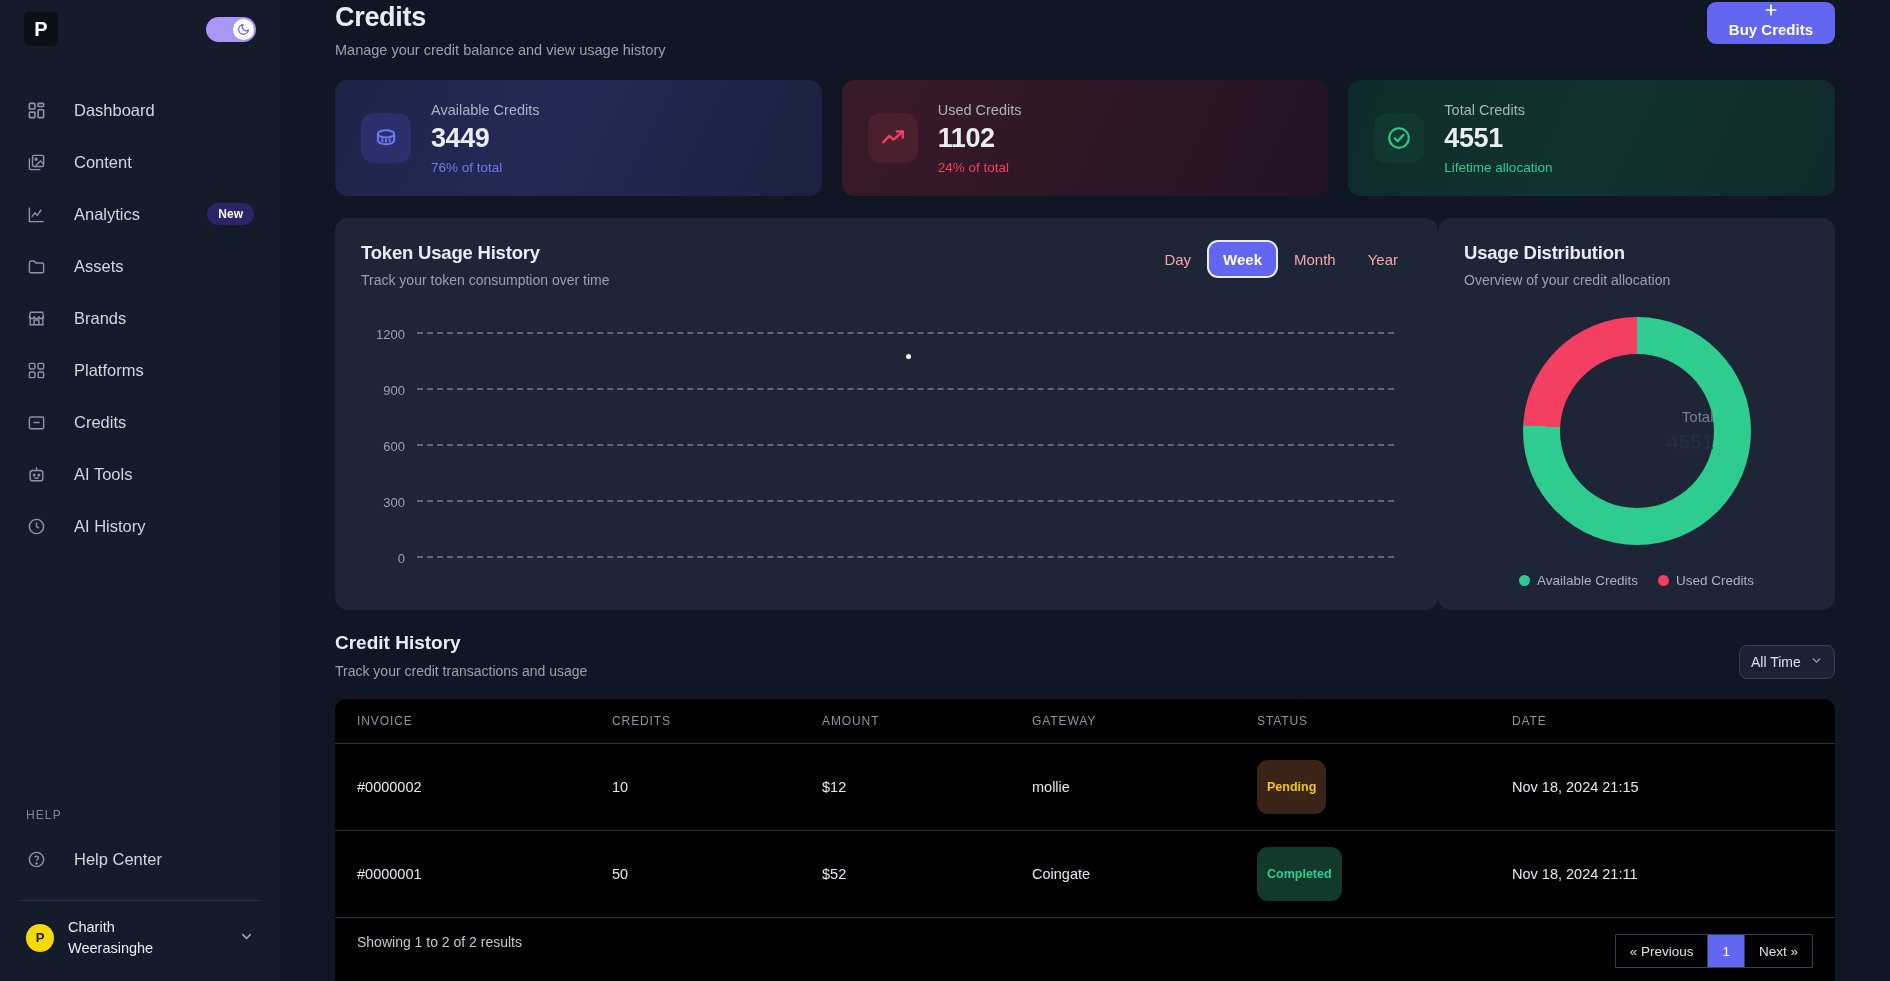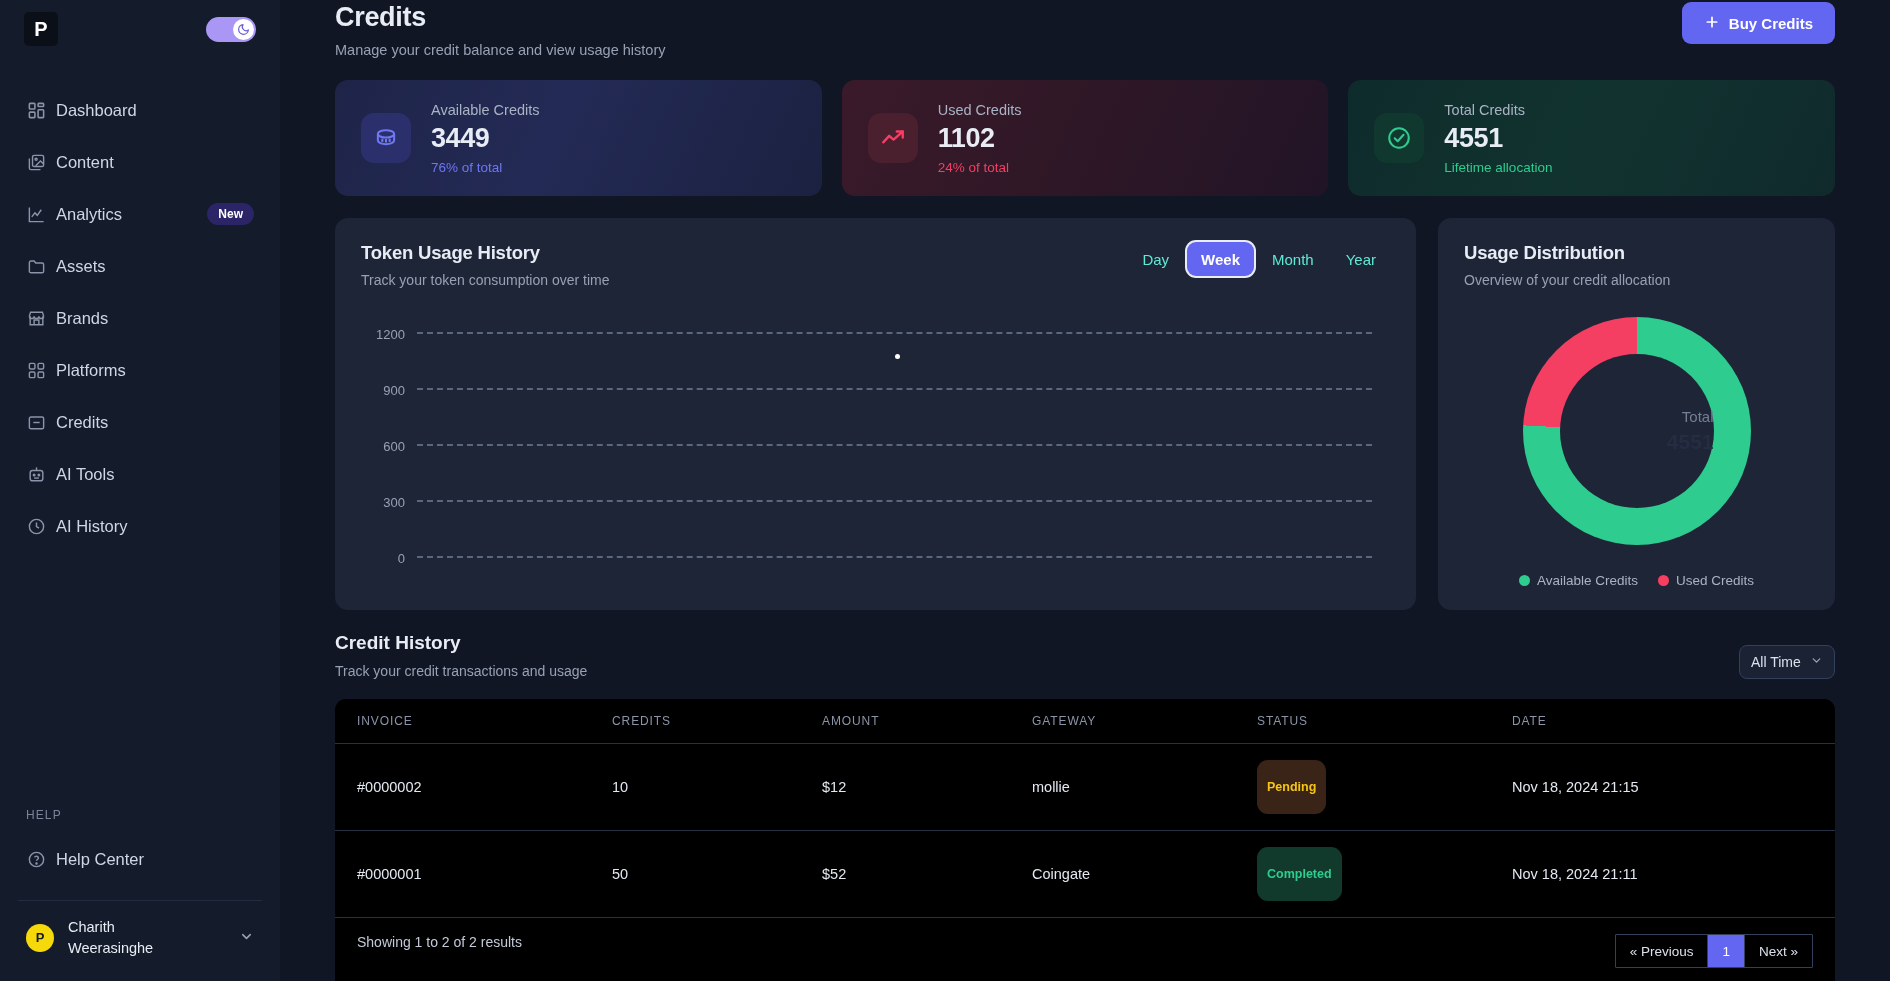--- a/index.html
+++ b/index.html
@@ -33,21 +33,21 @@
     background: #a996f5; position: relative; cursor: pointer;
   }
   .theme-knob {
     position: absolute; right: 2px; top: 2px;
     width: 21px; height: 21px; border-radius: 50%;
     background: #fff; display: flex; align-items: center; justify-content: center;
   }
   .nav { margin-top: 26px; display: flex; flex-direction: column; }
   .nav-item {
     height: 52px; display: flex; align-items: center;
-    padding: 0 26px; gap: 10px; cursor: pointer;
+    padding: 0 26px; gap: 28px; cursor: pointer;
     color: #cfd6e4; font-size: 16.5px;
   }
   .nav-ico { width: 20px; height: 20px; flex: 0 0 20px; color: #8b94a8; display:flex; align-items:center; justify-content:center;}
   .nav-ico svg { width: 19px; height: 19px; display:block; }
   .nav-label { flex: 1; }
   .badge-new {
     background: #2b2466; color: #fff; font-size: 12px; font-weight: bold;
     border-radius: 11px; padding: 4px 11px;
   }
   .sb-bottom { position: absolute; left: 0; right: 0; bottom: 0; padding-bottom: 8px; }
@@ -69,22 +69,23 @@
   .chev { color: #9aa3b6; font-size: 13px; }
 
   
   .main { flex: 1; height: 981px; overflow: hidden; position: relative; padding: 0 55px 0 55px; }
   .page-head { display: flex; justify-content: space-between; align-items: flex-start; padding-top: 2px; }
   .page-title { font-size: 27px; font-weight: bold; letter-spacing: -0.3px; }
   .page-sub { font-size: 14.5px; color: #98a1b4; margin-top: 9px; }
   .buy-btn {
     background: #6366f1; color: #fff; border: none; border-radius: 9px;
     padding: 0 22px; height: 42px; font-size: 15px; font-weight: bold;
-    display: flex; align-items: center; gap: 9px; cursor: pointer;
+    display: flex; align-items: center; cursor: pointer;
     font-family: "Liberation Sans", sans-serif;
+    flex-direction: column;
   }
 
   
   .stats { display: flex; gap: 20px; margin-top: 22px; }
   .stat {
     flex: 1; height: 116px; border-radius: 13px; padding: 0 26px;
     display: flex; align-items: center; gap: 20px; position: relative; overflow: hidden;
   }
   .stat.avail { background: linear-gradient(115deg,#1e2448 0%, #232a55 45%, #1b2140 100%); }
   .stat.used  { background: linear-gradient(115deg,#3a1a2a 0%, #2e1726 50%, #211426 100%); }
@@ -95,30 +96,30 @@
   .stat.total .stat-ico { background: #10382f; color: #2ecc8f; }
   .stat-ico svg { width: 26px; height: 26px; }
   .stat-label { font-size: 14.5px; color: #aab3c4; }
   .stat-value { font-size: 27px; font-weight: bold; margin-top: 5px; letter-spacing: -0.4px; }
   .stat-note { font-size: 13.5px; margin-top: 6px; }
   .stat.avail .stat-note { color: #6e78f0; }
   .stat.used  .stat-note { color: #f43f63; }
   .stat.total .stat-note { color: #2ecc8f; }
 
   
-  .row2 { display: flex; gap: 22px; margin-top: 22px; }
+  .row2 { display: flex; margin-top: 22px; }
   .card { background: #1e2537; border-radius: 13px; }
   .chart-card { flex: 1; height: 392px; padding: 24px 26px 18px 26px; display: flex; flex-direction: column; }
   .card-title { font-size: 18.5px; font-weight: bold; letter-spacing: -0.2px; }
   .card-sub { font-size: 14px; color: #98a1b4; margin-top: 8px; }
   .chart-head { display: flex; justify-content: space-between; align-items: flex-start; }
   .seg { display: flex; align-items: center; gap: 4px; }
   .seg-btn {
     padding: 0 14px; height: 34px; display: flex; align-items: center;
-    border-radius: 9px; font-size: 15px; color: #5eead4; cursor: pointer;
+    border-radius: 9px; font-size: 15px; color: #fca5a5; cursor: pointer;
     background: transparent; border: none; font-family: "Liberation Sans", sans-serif;
   }
   .seg-btn.active { background: #6366f1; color: #fff; font-weight: bold; box-shadow: 0 0 0 2px #e9ecf5; }
 
   .plot { position: relative; flex: 1; margin-top: 22px; }
   .glines { position: absolute; left: 56px; right: 18px; top: 22px; bottom: 36px; }
   .gline {
     position: absolute; left: 0; right: 0; height: 0;
     border-top: 2px dashed #5b6681;
   }

